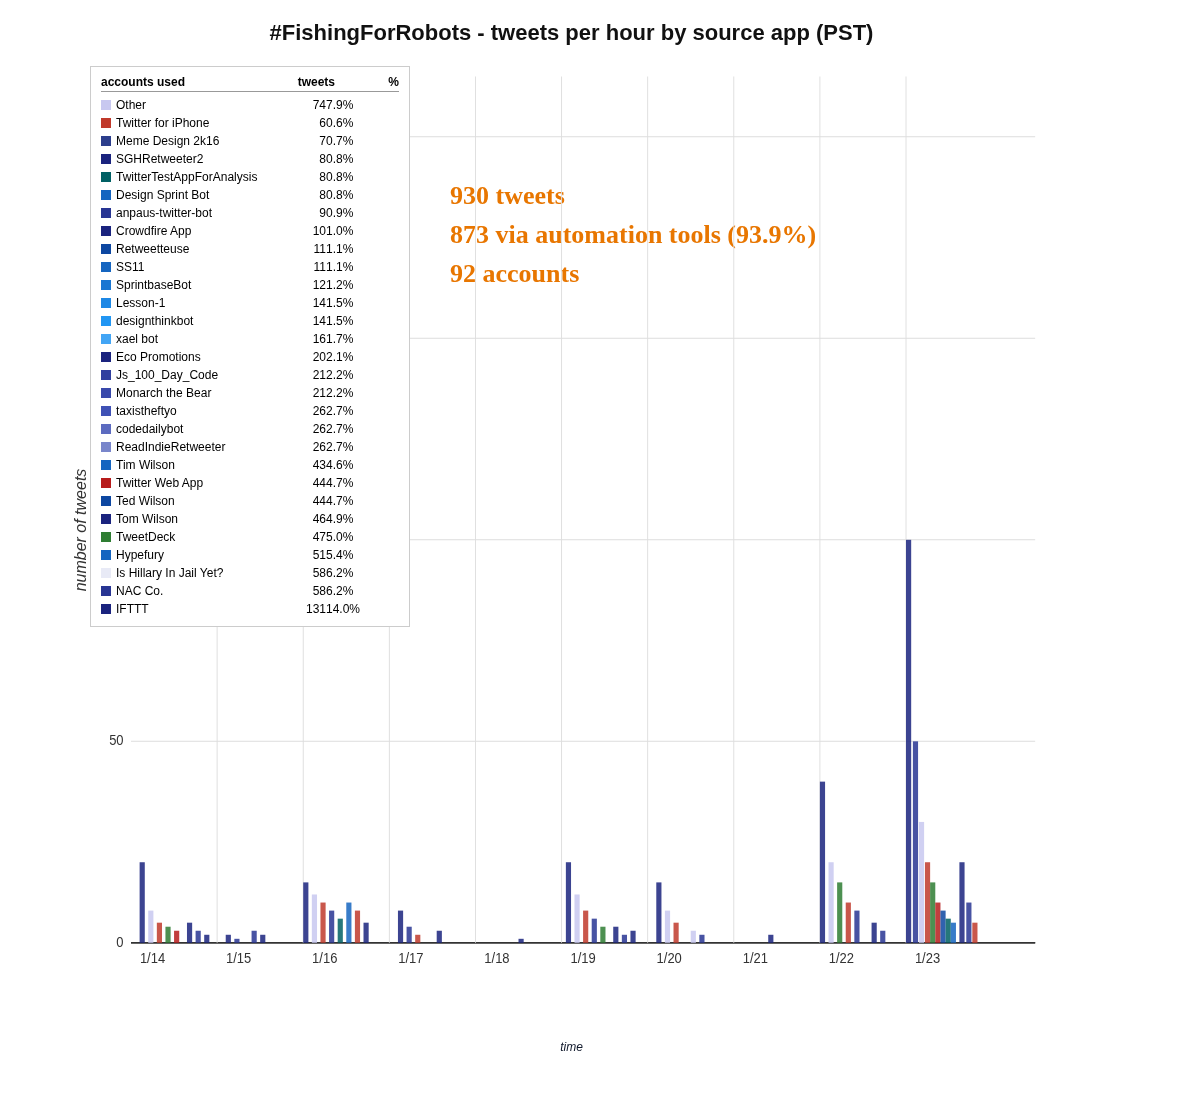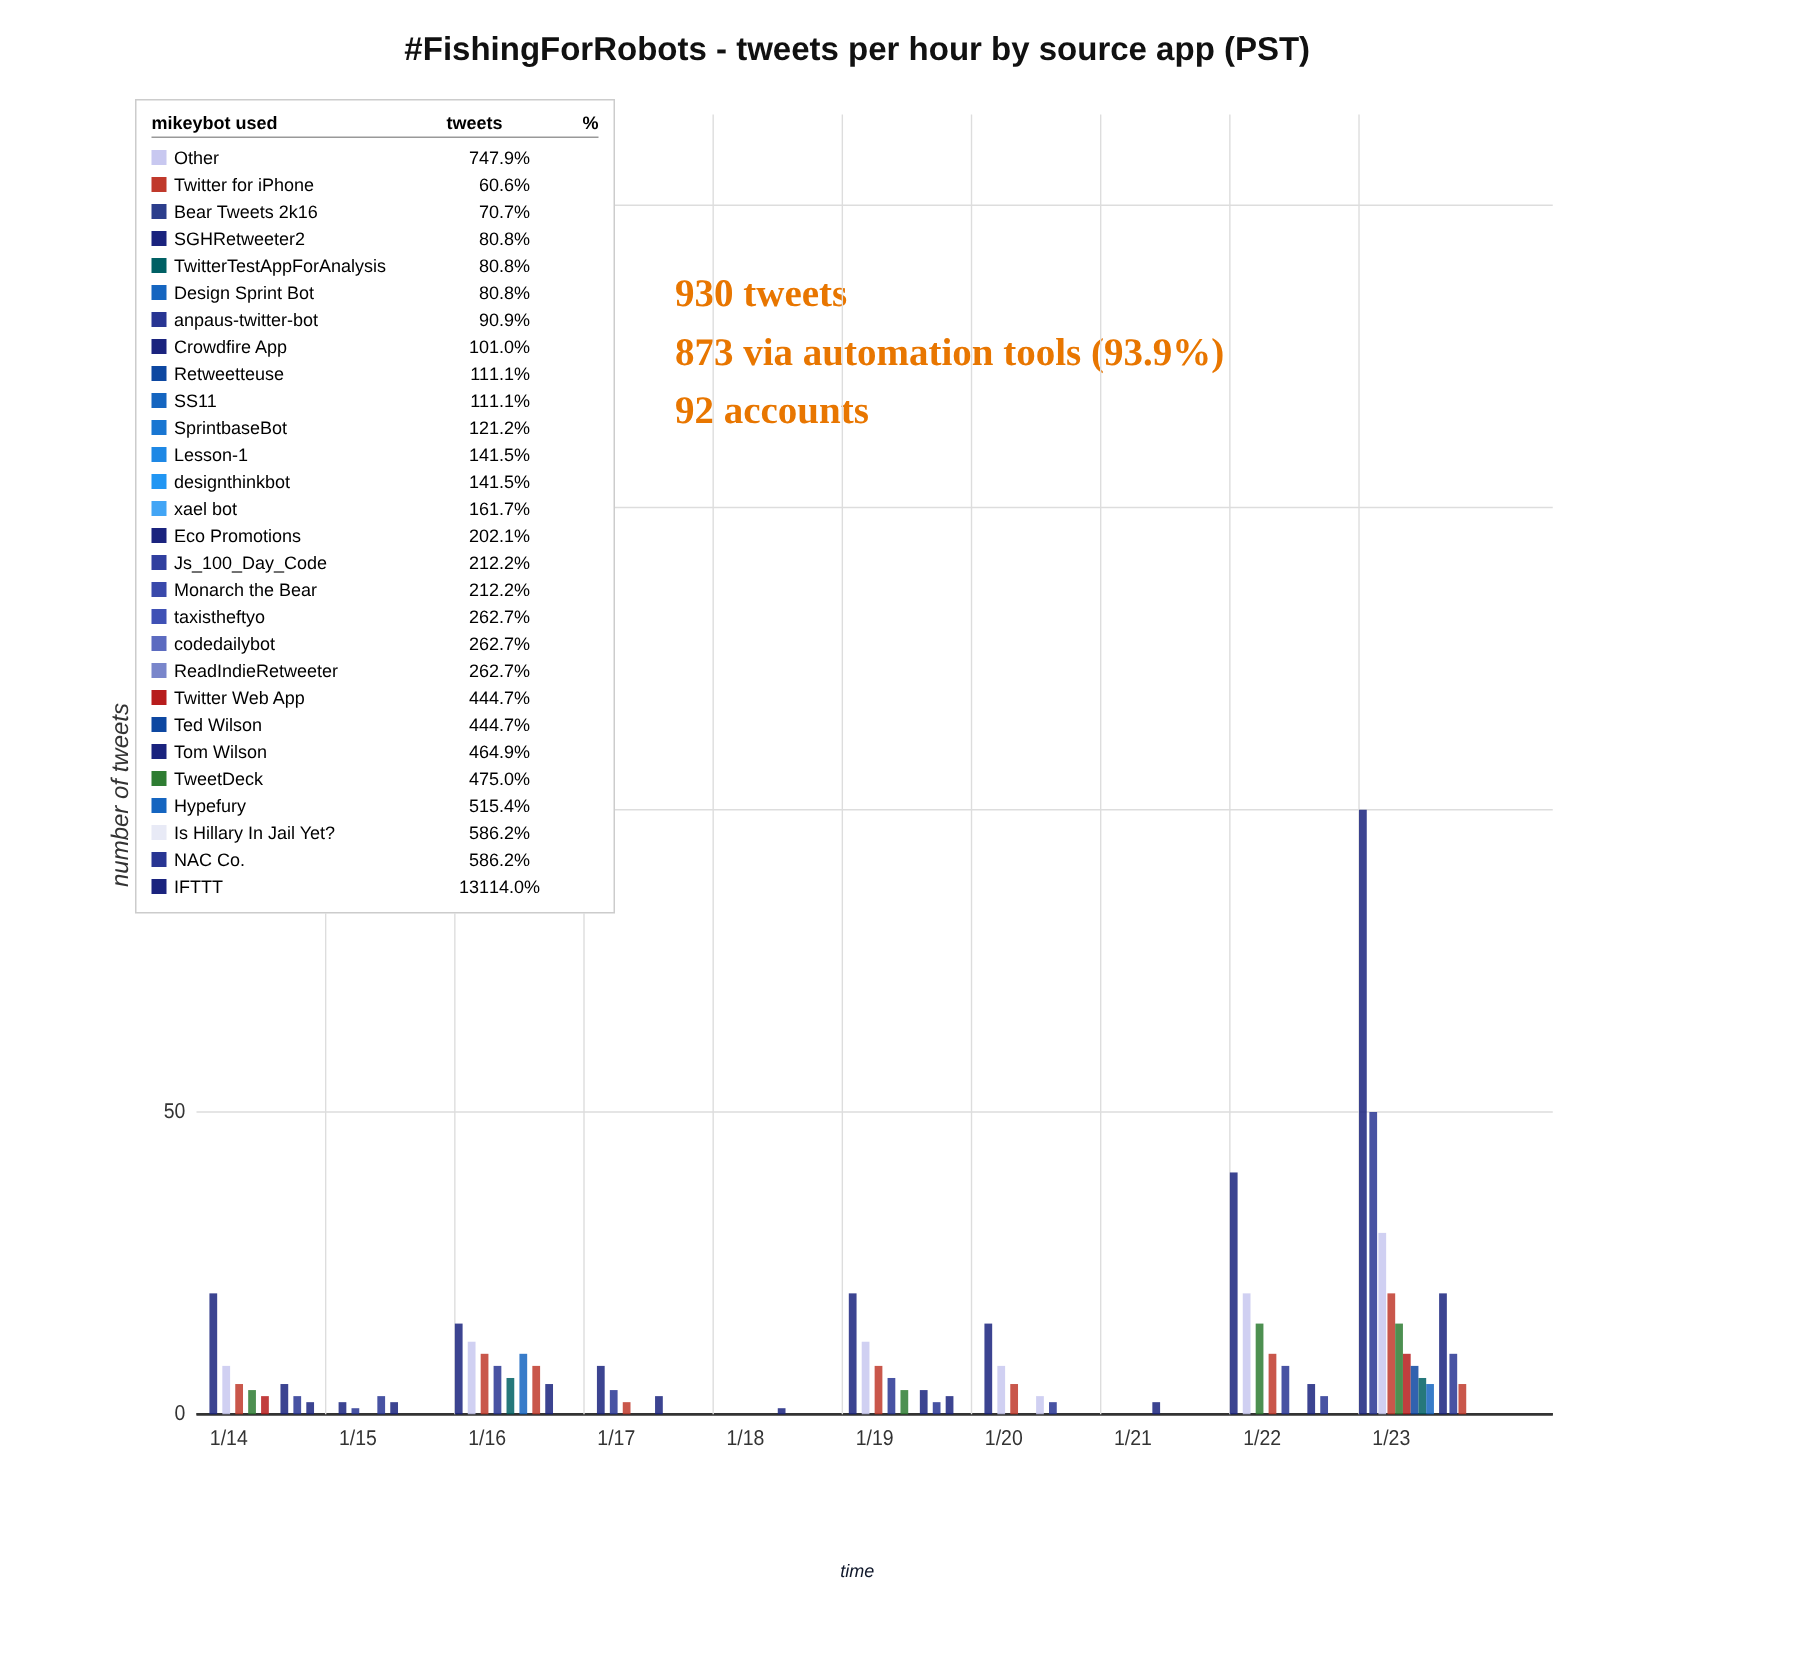--- a/index.html
+++ b/index.html
@@ -109,40 +109,40 @@
 
 <div class="chart-container">
   <div class="chart-title">#FishingForRobots - tweets per hour by source app (PST)</div>
 
   <div class="chart-area">
     <div class="y-axis-label">number of tweets</div>
     <div class="x-axis-label">time</div>
 
     <div class="legend-box">
       <div class="legend-header">
-        <span class="legend-col-name">mikeybot used</span>
+        <span class="legend-col-name">accounts used</span>
         <span class="legend-col-tweets">tweets</span>
         <span class="legend-col-pct">%</span>
       </div>
       <div id="legend-rows">
           <div class="legend-row">
     <span class="legend-swatch" style="background:#c8c8f0"></span>
     <span class="legend-name">Other</span>
     <span class="legend-tweets">74</span>
     <span class="legend-pct">7.9%</span>
   </div>
           <div class="legend-row">
     <span class="legend-swatch" style="background:#c0392b"></span>
     <span class="legend-name">Twitter for iPhone</span>
     <span class="legend-tweets">6</span>
     <span class="legend-pct">0.6%</span>
   </div>
           <div class="legend-row">
     <span class="legend-swatch" style="background:#2c3e8c"></span>
-    <span class="legend-name">Bear Tweets 2k16</span>
+    <span class="legend-name">Meme Design 2k16</span>
     <span class="legend-tweets">7</span>
     <span class="legend-pct">0.7%</span>
   </div>
           <div class="legend-row">
     <span class="legend-swatch" style="background:#1a237e"></span>
     <span class="legend-name">SGHRetweeter2</span>
     <span class="legend-tweets">8</span>
     <span class="legend-pct">0.8%</span>
   </div>
           <div class="legend-row">
@@ -233,20 +233,26 @@
     <span class="legend-swatch" style="background:#5c6bc0"></span>
     <span class="legend-name">codedailybot</span>
     <span class="legend-tweets">26</span>
     <span class="legend-pct">2.7%</span>
   </div>
           <div class="legend-row">
     <span class="legend-swatch" style="background:#7986cb"></span>
     <span class="legend-name">ReadIndieRetweeter</span>
     <span class="legend-tweets">26</span>
     <span class="legend-pct">2.7%</span>
+  </div>
+          <div class="legend-row">
+    <span class="legend-swatch" style="background:#1565c0"></span>
+    <span class="legend-name">Tim Wilson</span>
+    <span class="legend-tweets">43</span>
+    <span class="legend-pct">4.6%</span>
   </div>
           <div class="legend-row">
     <span class="legend-swatch" style="background:#b71c1c"></span>
     <span class="legend-name">Twitter Web App</span>
     <span class="legend-tweets">44</span>
     <span class="legend-pct">4.7%</span>
   </div>
           <div class="legend-row">
     <span class="legend-swatch" style="background:#0d47a1"></span>
     <span class="legend-name">Ted Wilson</span>

